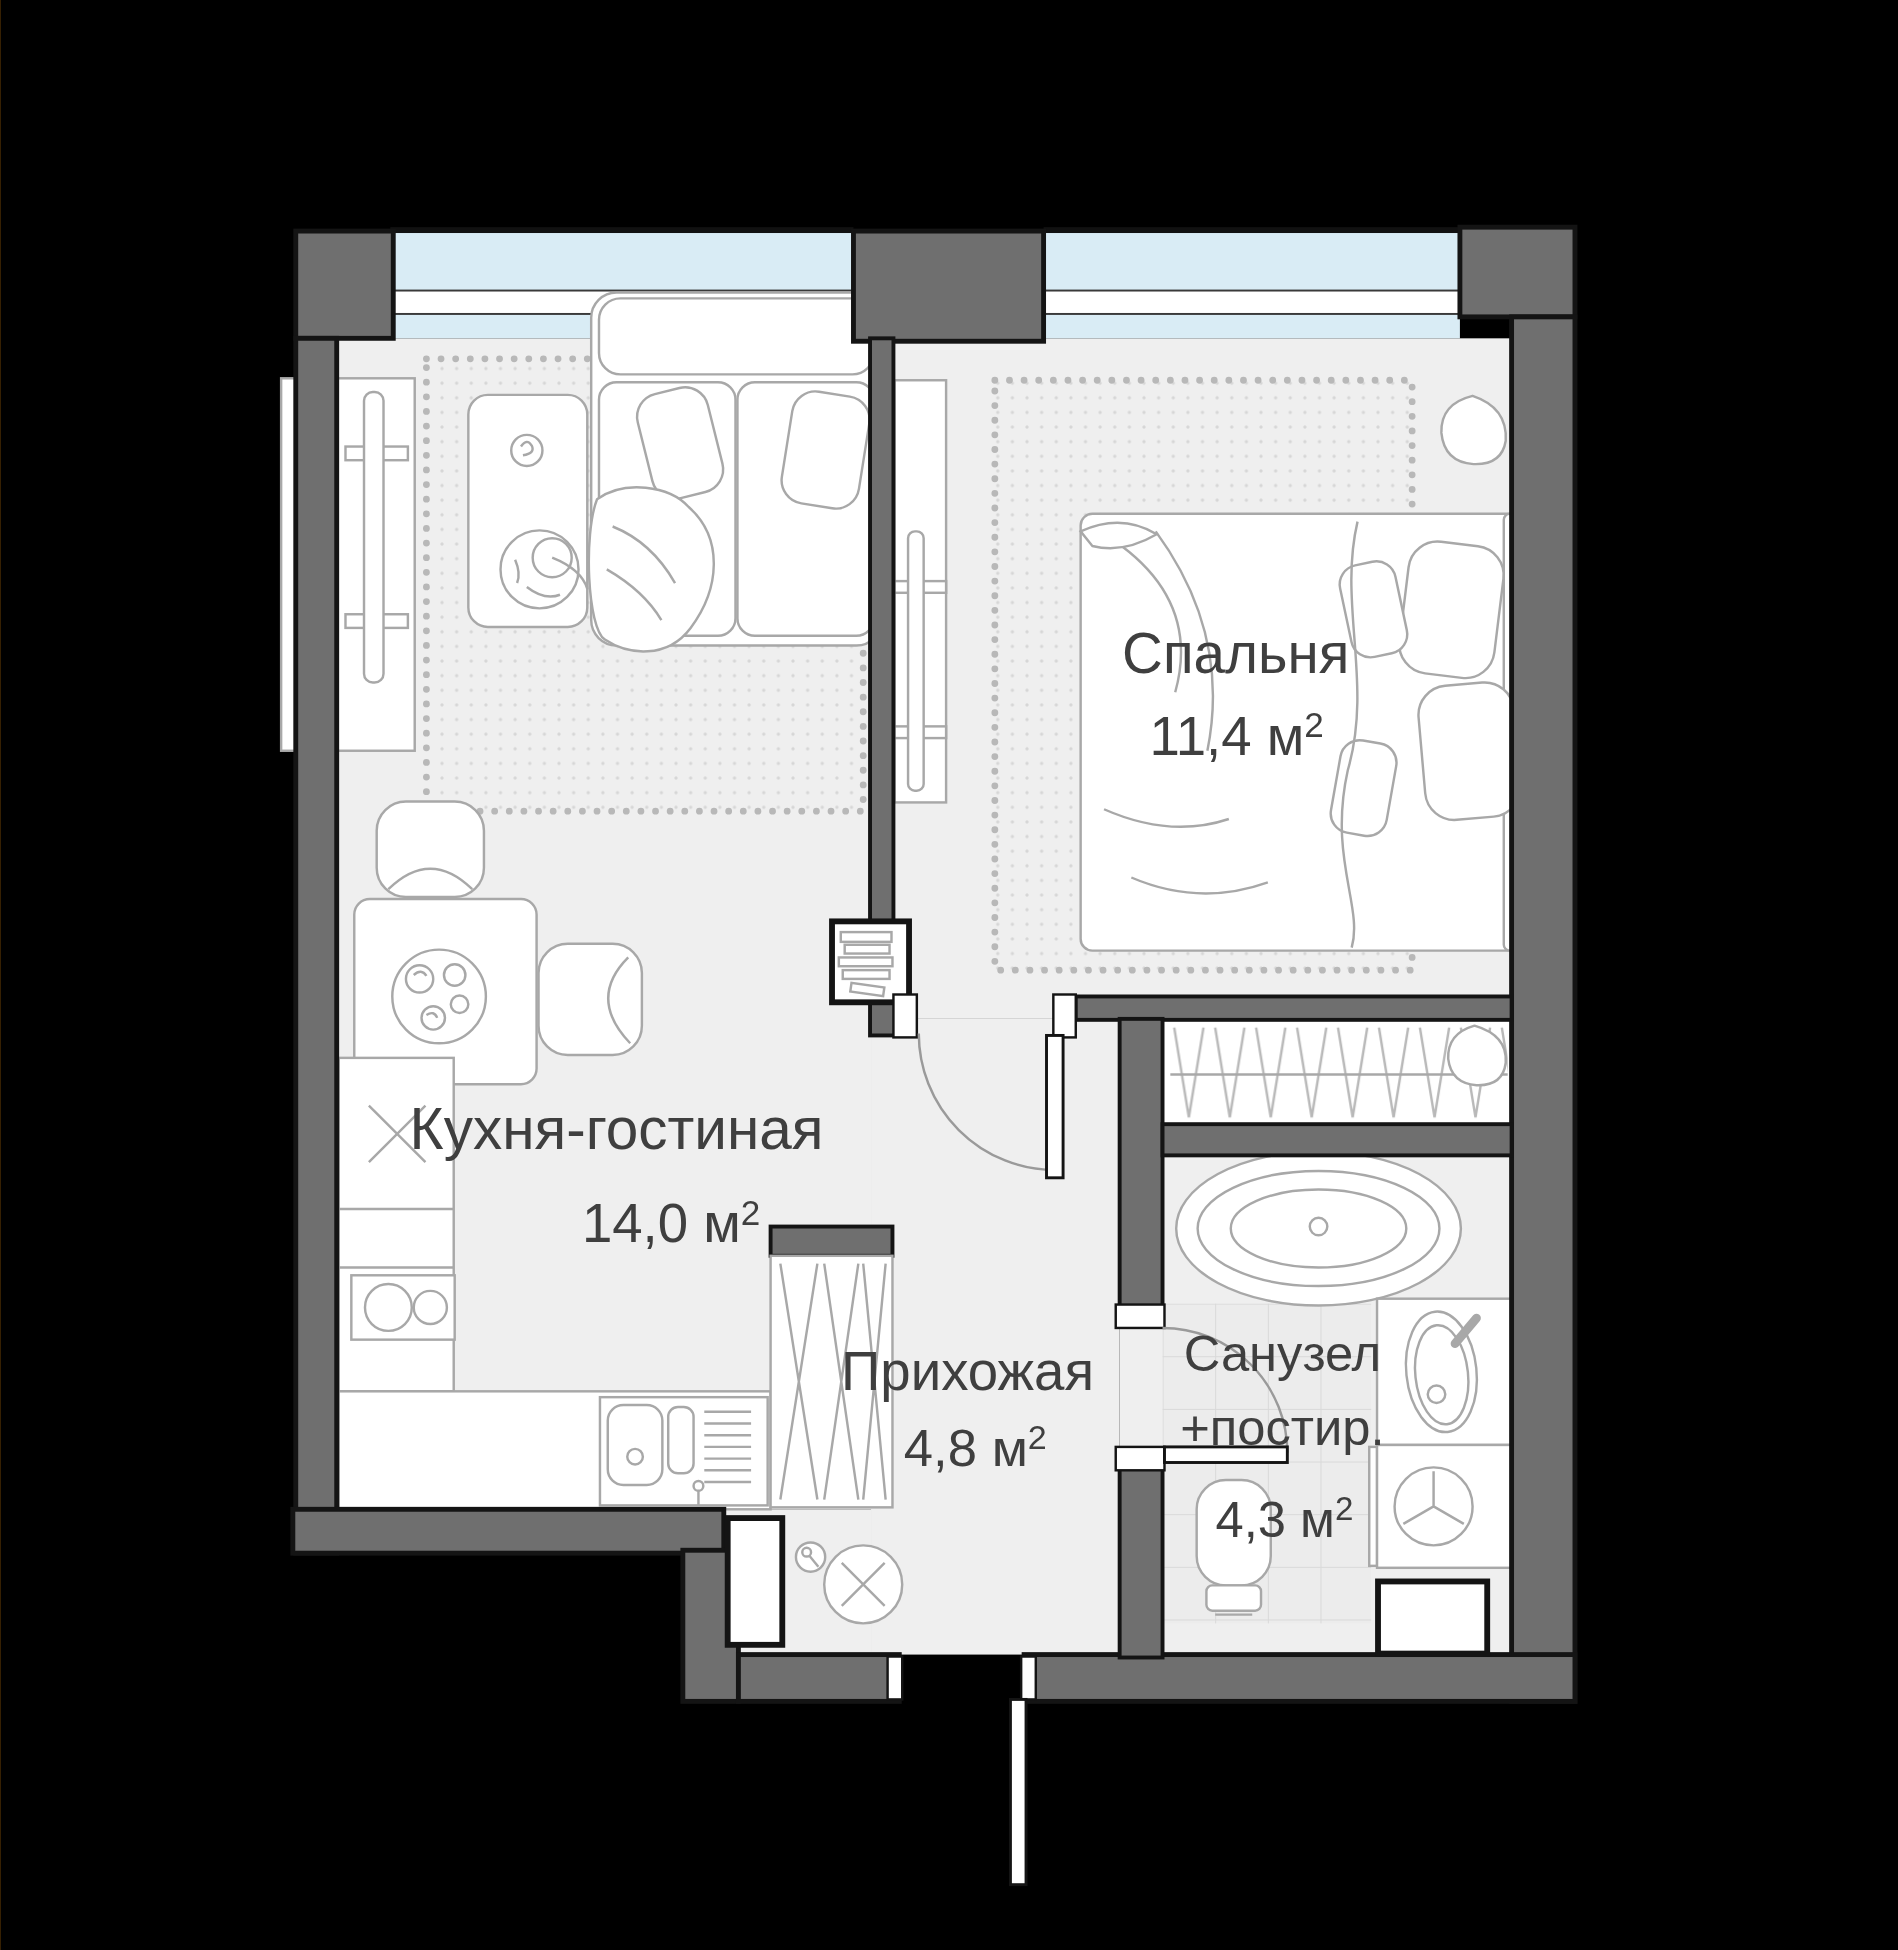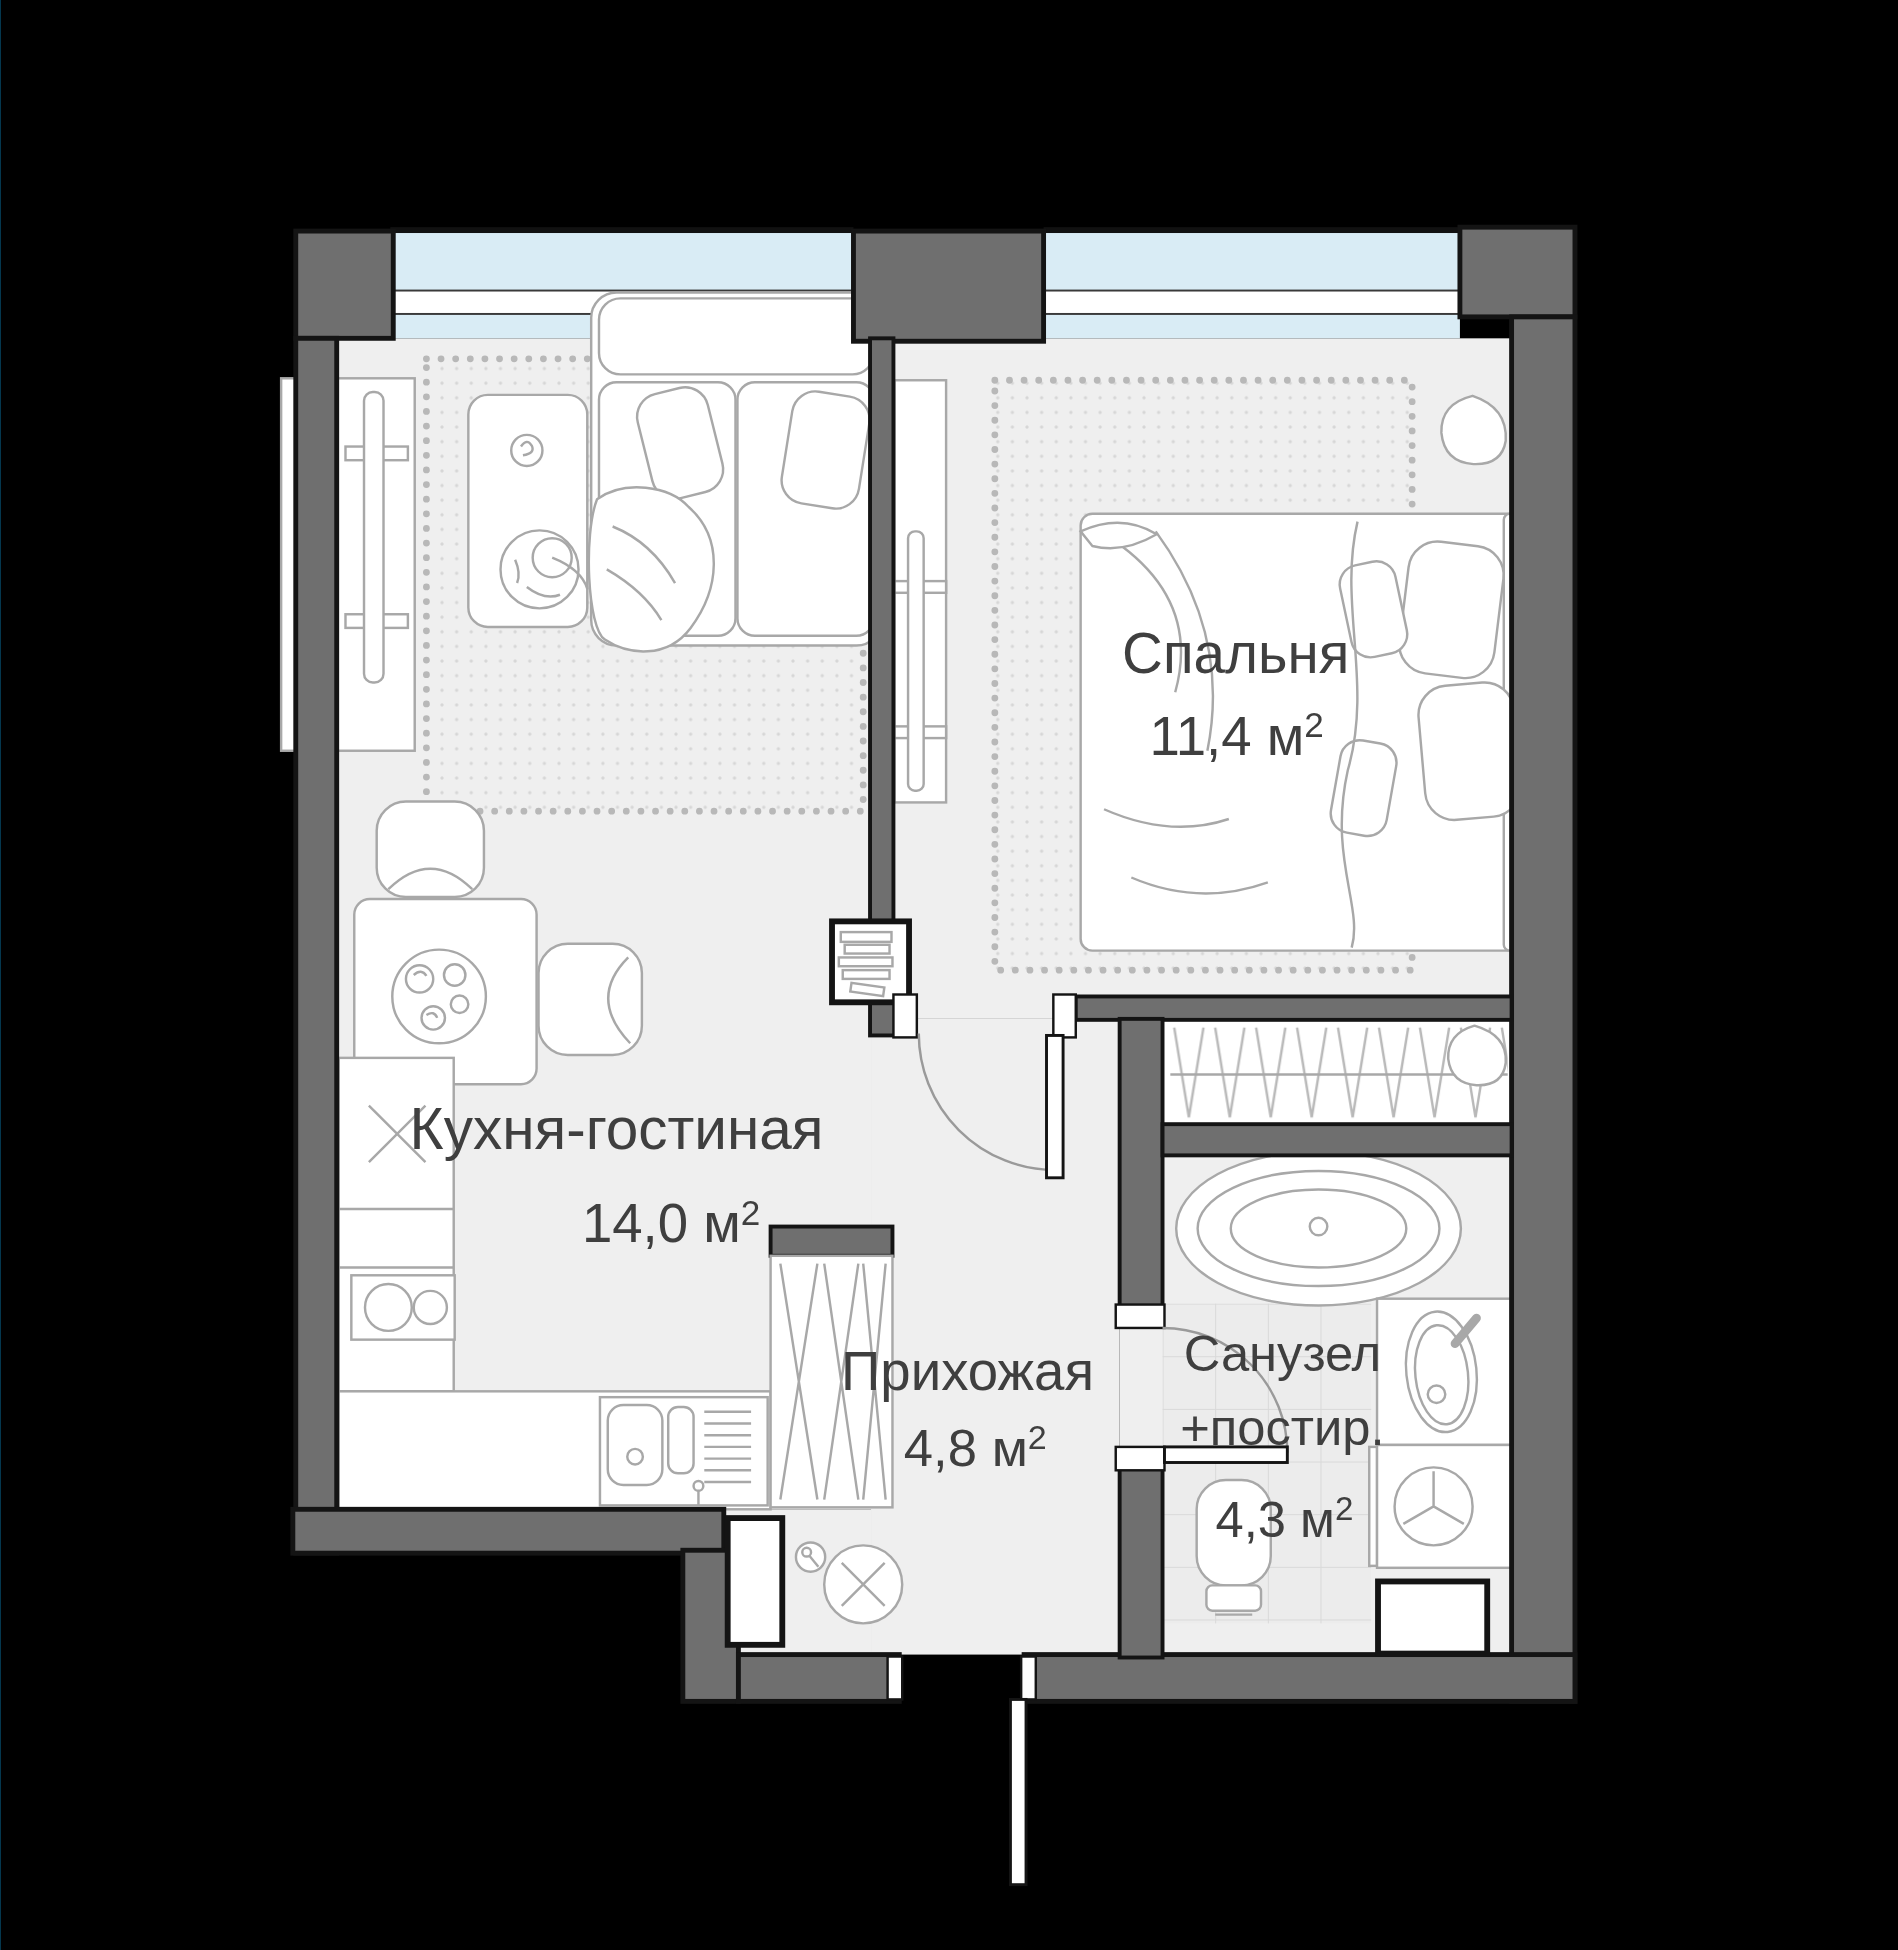--- a/index.html
+++ b/index.html
@@ -1,16 +1,16 @@
 <!DOCTYPE html>
 <html><head>
 <meta charset="utf-8">
 <style>
   html,body{margin:0;padding:0;background:#000;}
-  #stage{position:relative;width:1899px;height:1950px;background:#0ea5e9;}
+  #stage{position:relative;width:1899px;height:1950px;background:#a16207;}
   svg{display:block}
   .floor{fill:#efefef}
   .wall{fill:#6f6f6f;stroke:#141414;stroke-width:5}
   .wall-thin{fill:#6f6f6f;stroke:#141414;stroke-width:4}
   .glass{fill:#d9ecf5}
   .frame{fill:#ffffff;stroke:#3a3a3a;stroke-width:2}
   .topline{fill:#111111}
   .jamb{fill:#ffffff;stroke:#141414;stroke-width:2.5}
   .leaf{fill:#ffffff;stroke:#141414;stroke-width:3}
   .arc{fill:none;stroke:#9a9a9a;stroke-width:2.5}

